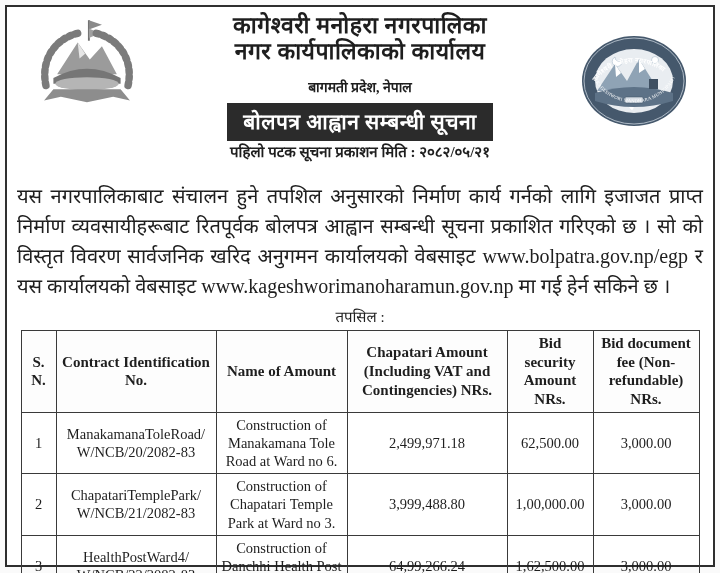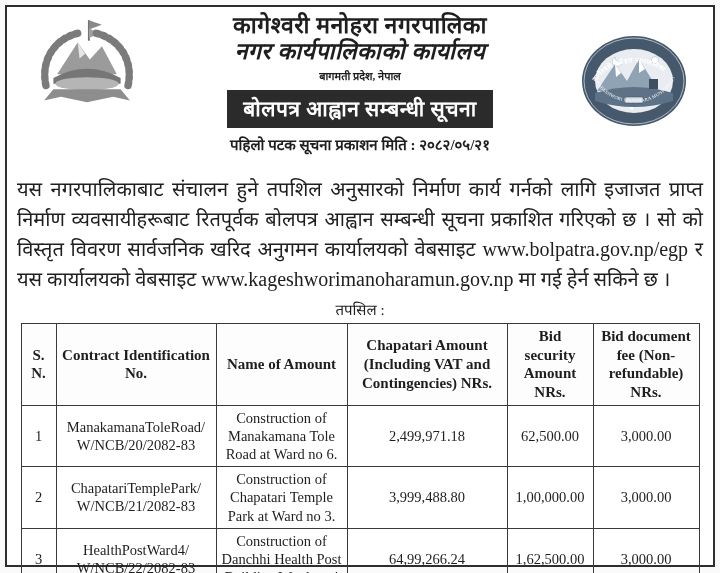--- a/index.html
+++ b/index.html
@@ -22,34 +22,34 @@
   .header { position: relative; text-align: center; }
   .logo-left {
     position: absolute; left: 14px; top: 2px;
     width: 112px; height: 100px;
   }
   .logo-right {
     position: absolute; right: 14px; top: 18px;
     width: 110px; height: 100px;
   }
   .org-name   { font-size: 23px; font-weight: bold; line-height: 1.15; letter-spacing: .5px; }
-  .office-name{ font-size: 23px; font-weight: bold; line-height: 1.15; letter-spacing: .5px; font-style: italic; }
+  .office-name{ font-size: 23px; font-weight: bold; line-height: 1.15; letter-spacing: .5px; }
   .addr1 { font-size: 14px; font-weight: bold; margin-top: 3px; }
-  .addr2 { font-size: 11px; font-weight: bold; margin-top: 2px; }
+  .addr2 { font-size: 14px; font-weight: bold; margin-top: 11px; }
   .banner {
     display: inline-block;
     background: #2b2b2b;
     color: #ffffff;
     font-size: 21px;
     font-weight: bold;
     padding: 4px 16px 6px 16px;
     margin-top: 7px;
     letter-spacing: .5px;
   }
-  .pub-date { font-size: 15px; font-weight: bold; margin-top: 6px; }
+  .pub-date { font-size: 15px; font-weight: bold; }
   
   .notice-paragraph {
     margin-top: 20px;
     font-size: 20px;
     line-height: 1.5;
     text-align: justify;
   }
   .table-caption {
     text-align: center;
     font-weight: normal;

